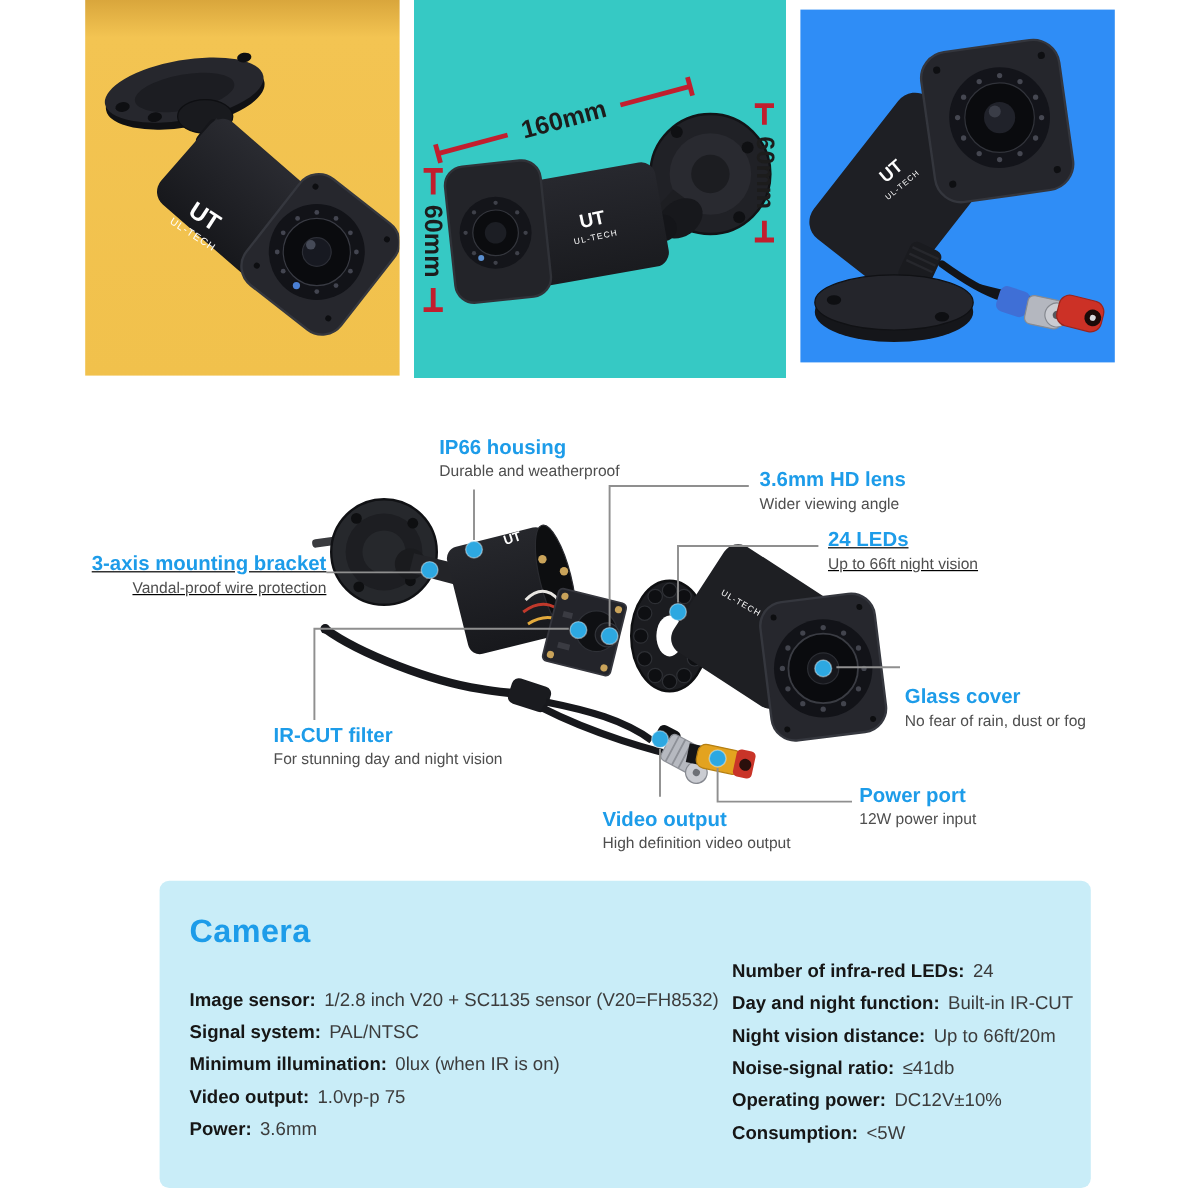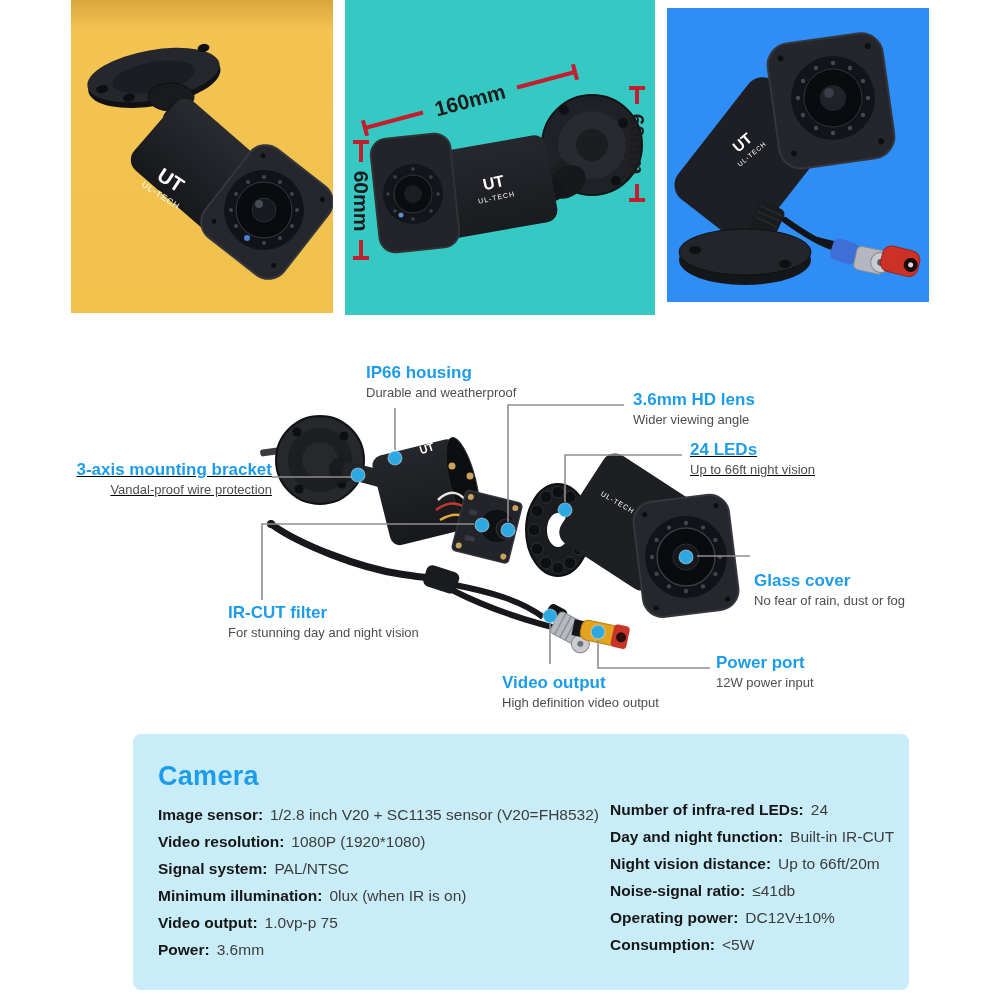--- a/index.html
+++ b/index.html
@@ -25,21 +25,21 @@
   .co-power{left:716px;top:653px;}
   .co-video{left:502px;top:673px;}
   .co-ircut{left:228px;top:603px;}
   .co-bracket{left:70px;top:460px;width:202px;text-align:right;text-decoration:underline;}
 
   .specs{position:absolute;left:105px;top:734px;width:776px;height:256px;
          background:#c9edf8;border-radius:8px;margin-left:28px;}
   .spec-heading{position:absolute;left:25px;top:27px;font-size:27px;font-weight:bold;
                 color:#1d9ce9;letter-spacing:.3px;}
   .spec-col{position:absolute;font-size:15.5px;white-space:nowrap;}
-  .spec-col.left{left:25px;top:67px;}
+  .spec-col.left{left:25px;top:86px;}
   .spec-col.right{left:477px;top:62px;}
   .spec-row{height:27px;line-height:27px;}
   .spec-label{font-weight:bold;color:#161616;margin-right:7px;}
   .spec-value{color:#3c3c3c;}
 
   .dim-text{font-size:21px;font-weight:bold;fill:#1c1c1c;}
   .logo-big{font-weight:bold;fill:#ffffff;}
   .logo-small{fill:#ffffff;letter-spacing:1px;}
 </style>
 </head>
@@ -415,23 +415,20 @@
     <div class="c-desc">Vandal-proof wire protection</div>
   </div>
 
   <div class="specs">
     <div class="spec-heading">Camera</div>
     <div class="spec-col left">
       <div class="spec-row">
         <span class="spec-label">Image sensor:</span><span class="spec-value">1/2.8 inch V20 + SC1135 sensor (V20=FH8532)</span>
       </div>
       <div class="spec-row">
-        <span class="spec-label">Video resolution:</span><span class="spec-value">1080P (1920*1080)</span>
-      </div>
-      <div class="spec-row">
         <span class="spec-label">Signal system:</span><span class="spec-value">PAL/NTSC</span>
       </div>
       <div class="spec-row">
         <span class="spec-label">Minimum illumination:</span><span class="spec-value">0lux (when IR is on)</span>
       </div>
       <div class="spec-row">
         <span class="spec-label">Video output:</span><span class="spec-value">1.0vp-p 75</span>
       </div>
       <div class="spec-row">
         <span class="spec-label">Power:</span><span class="spec-value">3.6mm</span>

